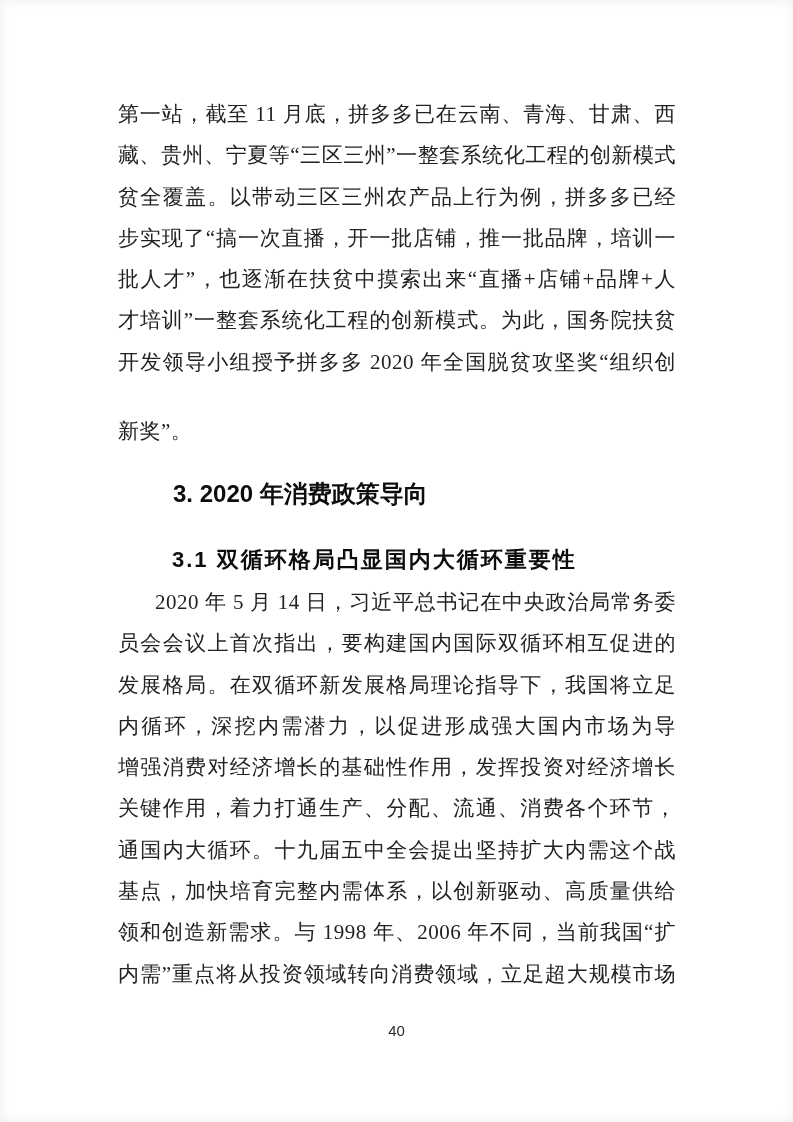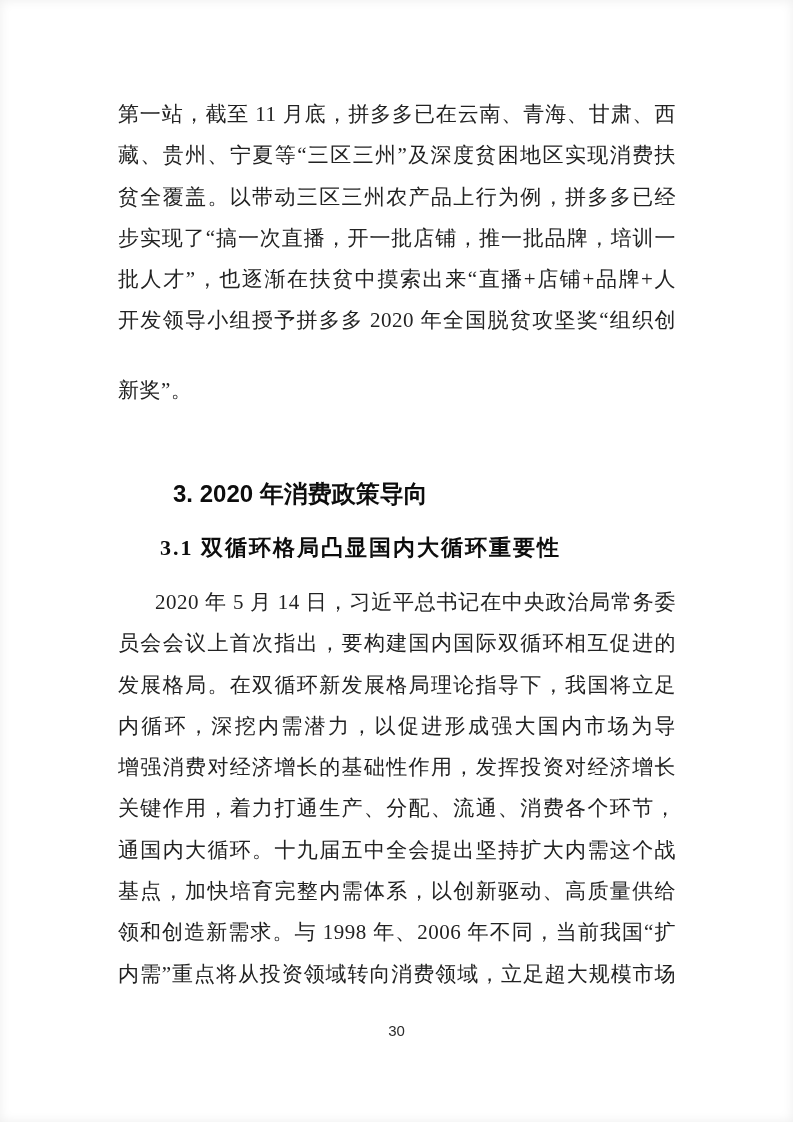--- a/index.html
+++ b/index.html
@@ -50,23 +50,23 @@
     font-weight: 700;
     font-size: 24px;
     line-height: 34px;
     color: #0d0d0d;
   }
   .heading2 {
     position: absolute;
     left: 118px;
     top: 532px;
     width: 558px;
-    margin: 0;
+    margin: 12px;
     padding-left: 42px;
-    font-family: Liberation Serif, serif;
+    font-family: Liberation Sans, sans-serif;
     font-weight: 700;
     font-size: 22px;
     line-height: 32px;
     letter-spacing: 2px;
     color: #0d0d0d;
   }
   .pagenum {
     position: absolute;
     top: 1022px;
     left: 0;
@@ -77,24 +77,25 @@
     color: #2b2b2b;
   }
 </style>
 </head>
 <body>
 
 <div class="page">
 
   <div class="para" id="para1" style="top:94px">
     <div class="tline">第一站，截至 11 月底，拼多多已在云南、青海、甘肃、西</div>
-    <div class="tline">藏、贵州、宁夏等“三区三州”及深度贫困地区实现消费扶</div>
+    <div class="tline">藏、贵州、宁夏等“三区三州”一整套系统化工程的创新模式</div>
     <div class="tline">贫全覆盖。以带动三区三州农产品上行为例，拼多多已经初</div>
     <div class="tline">步实现了“搞一次直播，开一批店铺，推一批品牌，培训一</div>
     <div class="tline">批人才”，也逐渐在扶贫中摸索出来“直播+店铺+品牌+人</div>
+    <div class="tline">才培训”一整套系统化工程的创新模式。为此，国务院扶贫</div>
     <div class="tline">开发领导小组授予拼多多 2020 年全国脱贫攻坚奖“组织创</div>
     <div class="tline lastline">新奖”。</div>
   </div>
 
   <h2 class="heading1">3. 2020 年消费政策导向</h2>
 
   <h3 class="heading2">3.1 双循环格局凸显国内大循环重要性</h3>
 
   <div class="para" id="para2" style="top:582px">
     <div class="tline firstindent">2020 年 5 月 14 日，习近平总书记在中央政治局常务委</div>
@@ -102,15 +103,15 @@
     <div class="tline">发展格局。在双循环新发展格局理论指导下，我国将立足国</div>
     <div class="tline">内循环，深挖内需潜力，以促进形成强大国内市场为导向，</div>
     <div class="tline">增强消费对经济增长的基础性作用，发挥投资对经济增长的</div>
     <div class="tline">关键作用，着力打通生产、分配、流通、消费各个环节，畅</div>
     <div class="tline">通国内大循环。十九届五中全会提出坚持扩大内需这个战略</div>
     <div class="tline">基点，加快培育完整内需体系，以创新驱动、高质量供给引</div>
     <div class="tline">领和创造新需求。与 1998 年、2006 年不同，当前我国“扩</div>
     <div class="tline">内需”重点将从投资领域转向消费领域，立足超大规模市场</div>
   </div>
 
-  <div class="pagenum">30</div>
+  <div class="pagenum">40</div>
 
 </div>
 
 </body></html>

